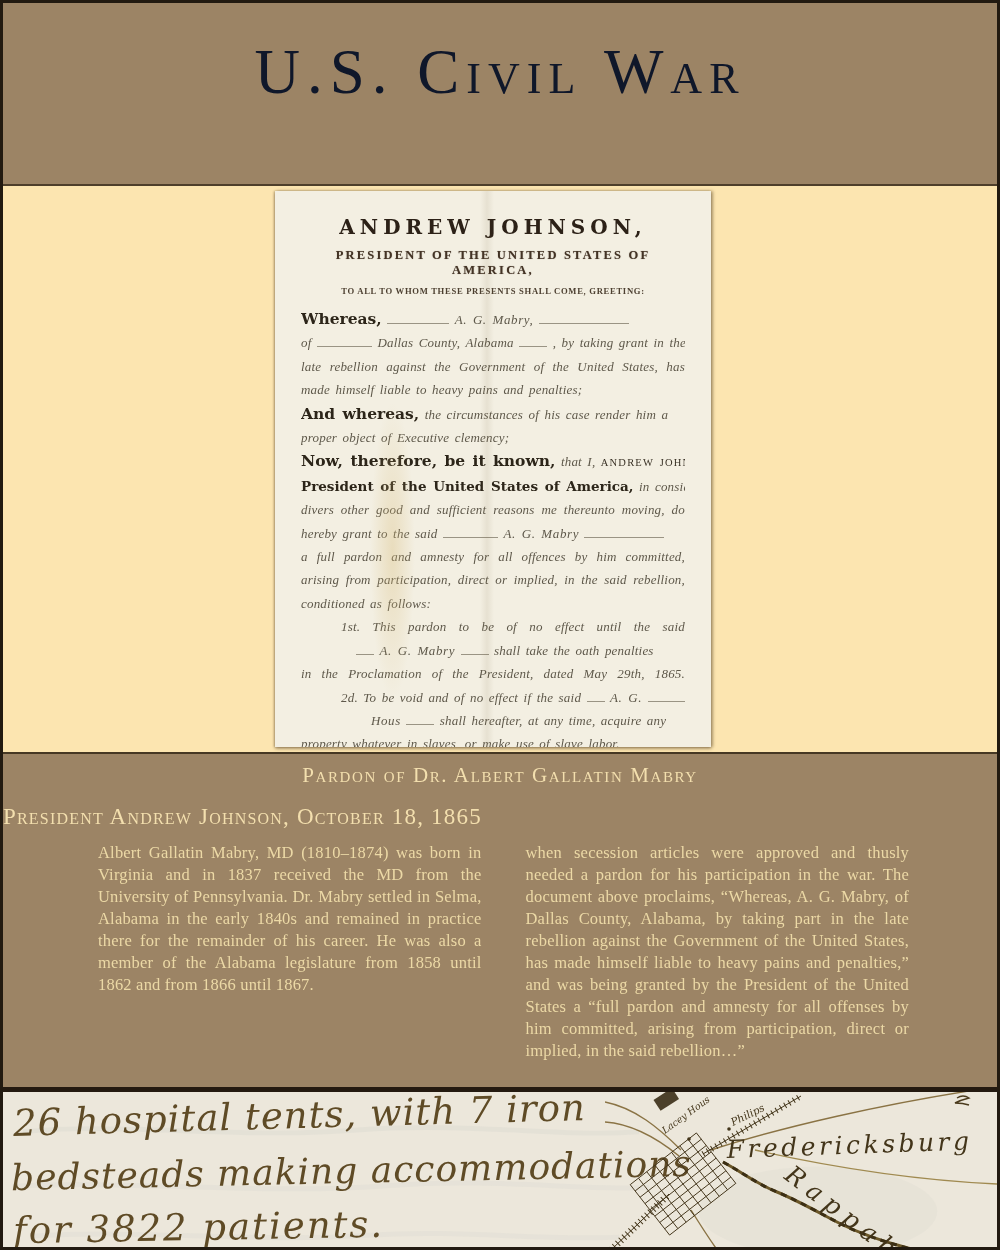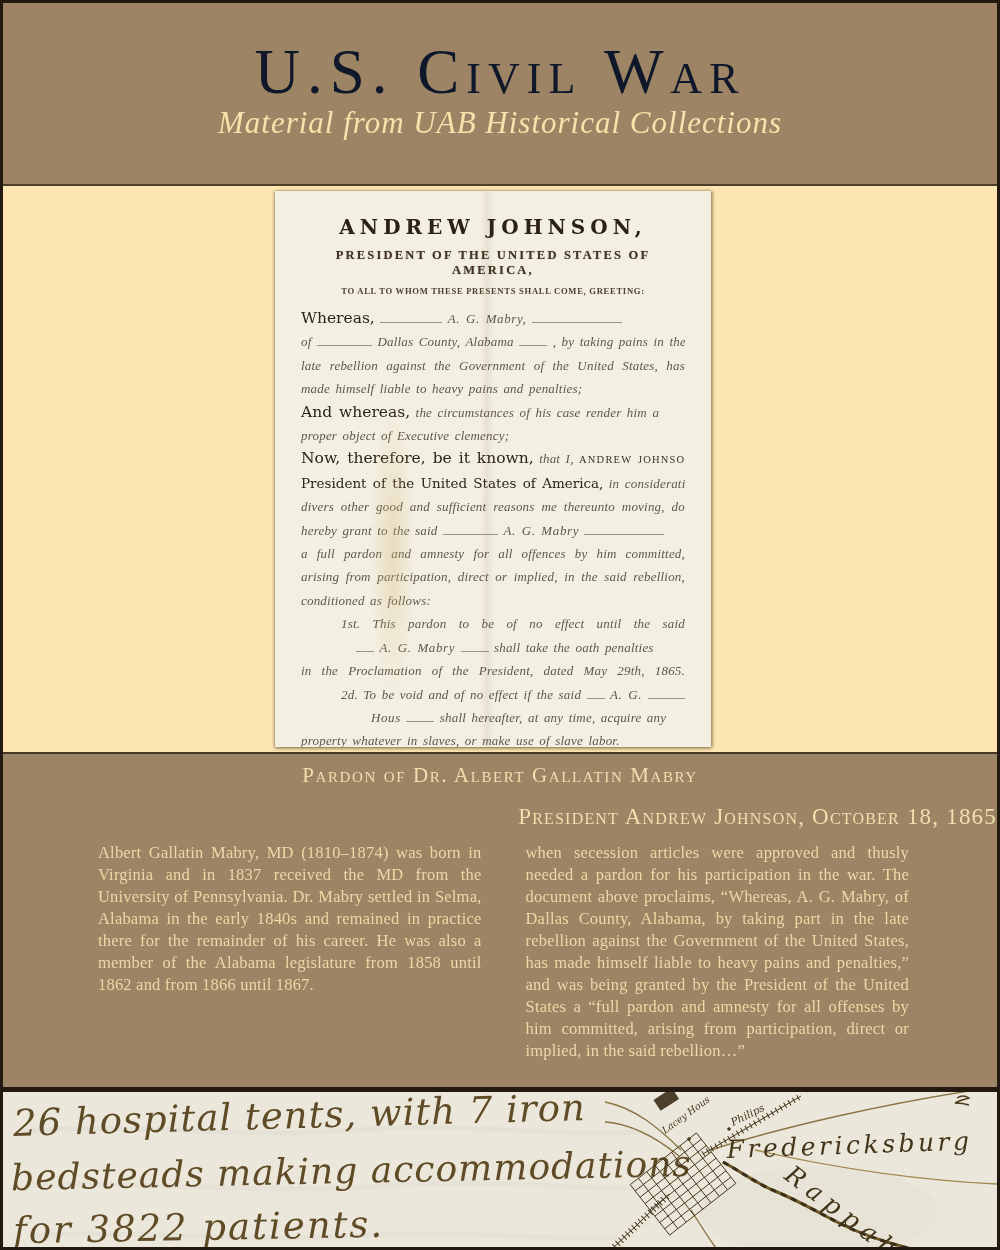--- a/index.html
+++ b/index.html
@@ -30,31 +30,31 @@
   .doc-stain2{position:absolute;left:205px;top:0;width:14px;height:556px;
     background:linear-gradient(90deg, rgba(120,100,60,0), rgba(120,100,60,.10), rgba(120,100,60,0));}
   .doc-h1{margin:0;text-align:center;font-size:20px;font-weight:bold;letter-spacing:5px;color:#2c2117;font-family:"DejaVu Serif",serif;}
   .doc-h2{margin:9px 0 0 0;text-align:center;font-size:12.5px;font-weight:bold;letter-spacing:2.2px;color:#433325;
           text-shadow:0 0 1px rgba(67,51,37,.5);}
   .doc-h3{margin:8px 0 0 0;text-align:center;font-size:8.6px;letter-spacing:.7px;color:#4c3f30;font-weight:bold;}
   .doclines{margin-top:11px;font-style:italic;font-size:13px;line-height:23.4px;color:#5e584a;
             letter-spacing:.2px;word-spacing:2px;}
   .dline{white-space:nowrap;overflow:hidden;}
   .dline.j{text-align:justify;text-align-last:justify;}
-  .bl{font-style:normal;font-weight:normal;font-size:15.5px;color:#2c2519;font-family:"DejaVu Serif",serif;letter-spacing:0;}
+  .bl{font-style:normal;font-weight:bold;font-size:15.5px;color:#2c2519;font-family:"DejaVu Serif",serif;letter-spacing:0;}
   .bl.small{font-size:13.5px;}
   .scname{letter-spacing:.6px;}
   .sc{font-style:normal;font-size:10.5px;letter-spacing:1.2px;color:#3a3226;}
   .blank{display:inline-block;border-bottom:1px solid #9a9484;height:13px;vertical-align:baseline;}
   .w18{width:18px}.w28{width:28px}.w40{width:40px}.w55{width:55px}.w62{width:62px}.w80{width:80px}.w90{width:90px}
   .ind40{padding-left:40px}.ind55{padding-left:55px}.ind70{padding-left:70px}
   
   .caption-band{position:absolute;top:749px;left:0;right:0;height:335px;background:#9c8465;border-top:2px solid #463823;}
   .caption-1{margin:9px 0 16px 0;text-align:center;font-variant:small-caps;font-size:21px;letter-spacing:1.6px;color:#f3dfae;font-weight:400;}
-  .caption-2{margin:1px 0 0 0;text-align:right;font-variant:small-caps;font-size:23px;letter-spacing:1.2px;color:#f3dfae;font-weight:400;}
+  .caption-2{margin:1px 0 0 0;text-align:left;font-variant:small-caps;font-size:23px;letter-spacing:1.2px;color:#f3dfae;font-weight:400;}
   .columns{display:flex;gap:44px;margin:12px 88px 0 95px;}
   .col{flex:1;text-align:justify;font-size:16.5px;line-height:22px;color:#ecd9a6;letter-spacing:.2px;}
   .col p{margin:0;}
   .col p + p{margin-top:22px;}
   
   .footer{position:absolute;top:1084px;left:0;right:0;height:163px;background:#ece7db;border-top:5px solid #241a10;}
   .bleed{position:absolute;inset:0;opacity:.5;}
   .handwriting{position:absolute;left:8px;top:0;font-family:"DejaVu Serif",serif;font-style:italic;
                color:#5f4b26;white-space:nowrap;}
   .hw1{position:absolute;left:2px;top:2px;font-size:37px;transform:rotate(-1.6deg);letter-spacing:1px;}
@@ -62,21 +62,20 @@
   .hw3{position:absolute;left:2px;top:114px;font-size:37px;transform:rotate(-1deg);letter-spacing:2px;}
   .map{position:absolute;right:0;top:0;width:392px;height:158px;}
 </style>
 </head>
 <body>
 
 <div class="page">
 
   <div class="header">
     <h1 class="main-title">U.S. Civil War</h1>
-    <h2 class="main-subtitle">Material from UAB Historical Collections</h2>
   </div>
 
   <div class="cream-band">
     <div class="pardon-doc">
       <div class="doc-stain1"></div>
       <div class="doc-stain2"></div>
 
       <p class="doc-h1">ANDREW JOHNSON,</p>
       <p class="doc-h2">PRESIDENT OF THE UNITED STATES OF AMERICA,</p>
       <p class="doc-h3">TO ALL TO WHOM THESE PRESENTS SHALL COME, GREETING:</p>
@@ -86,21 +85,21 @@
           <span class="bl">Whereas,</span>
           <span class="blank w62"></span>
           <span class="scname">A. G. Mabry,</span>
           <span class="blank w90"></span>
         </div>
         <div class="dline">
           <span>of</span>
           <span class="blank w55"></span>
           <span>Dallas County, Alabama</span>
           <span class="blank w28"></span>
-          <span>, by taking pains in the</span>
+          <span>, by taking grant in the</span>
         </div>
         <div class="dline j">late rebellion against the Government of the United States, has</div>
         <div class="dline">made himself liable to heavy pains and penalties;</div>
         <div class="dline">
           <span class="bl">And whereas,</span>
           <span>the circumstances of his case render him a</span>
         </div>
         <div class="dline">proper object of Executive clemency;</div>
         <div class="dline">
           <span class="bl">Now, therefore, be it known,</span>

